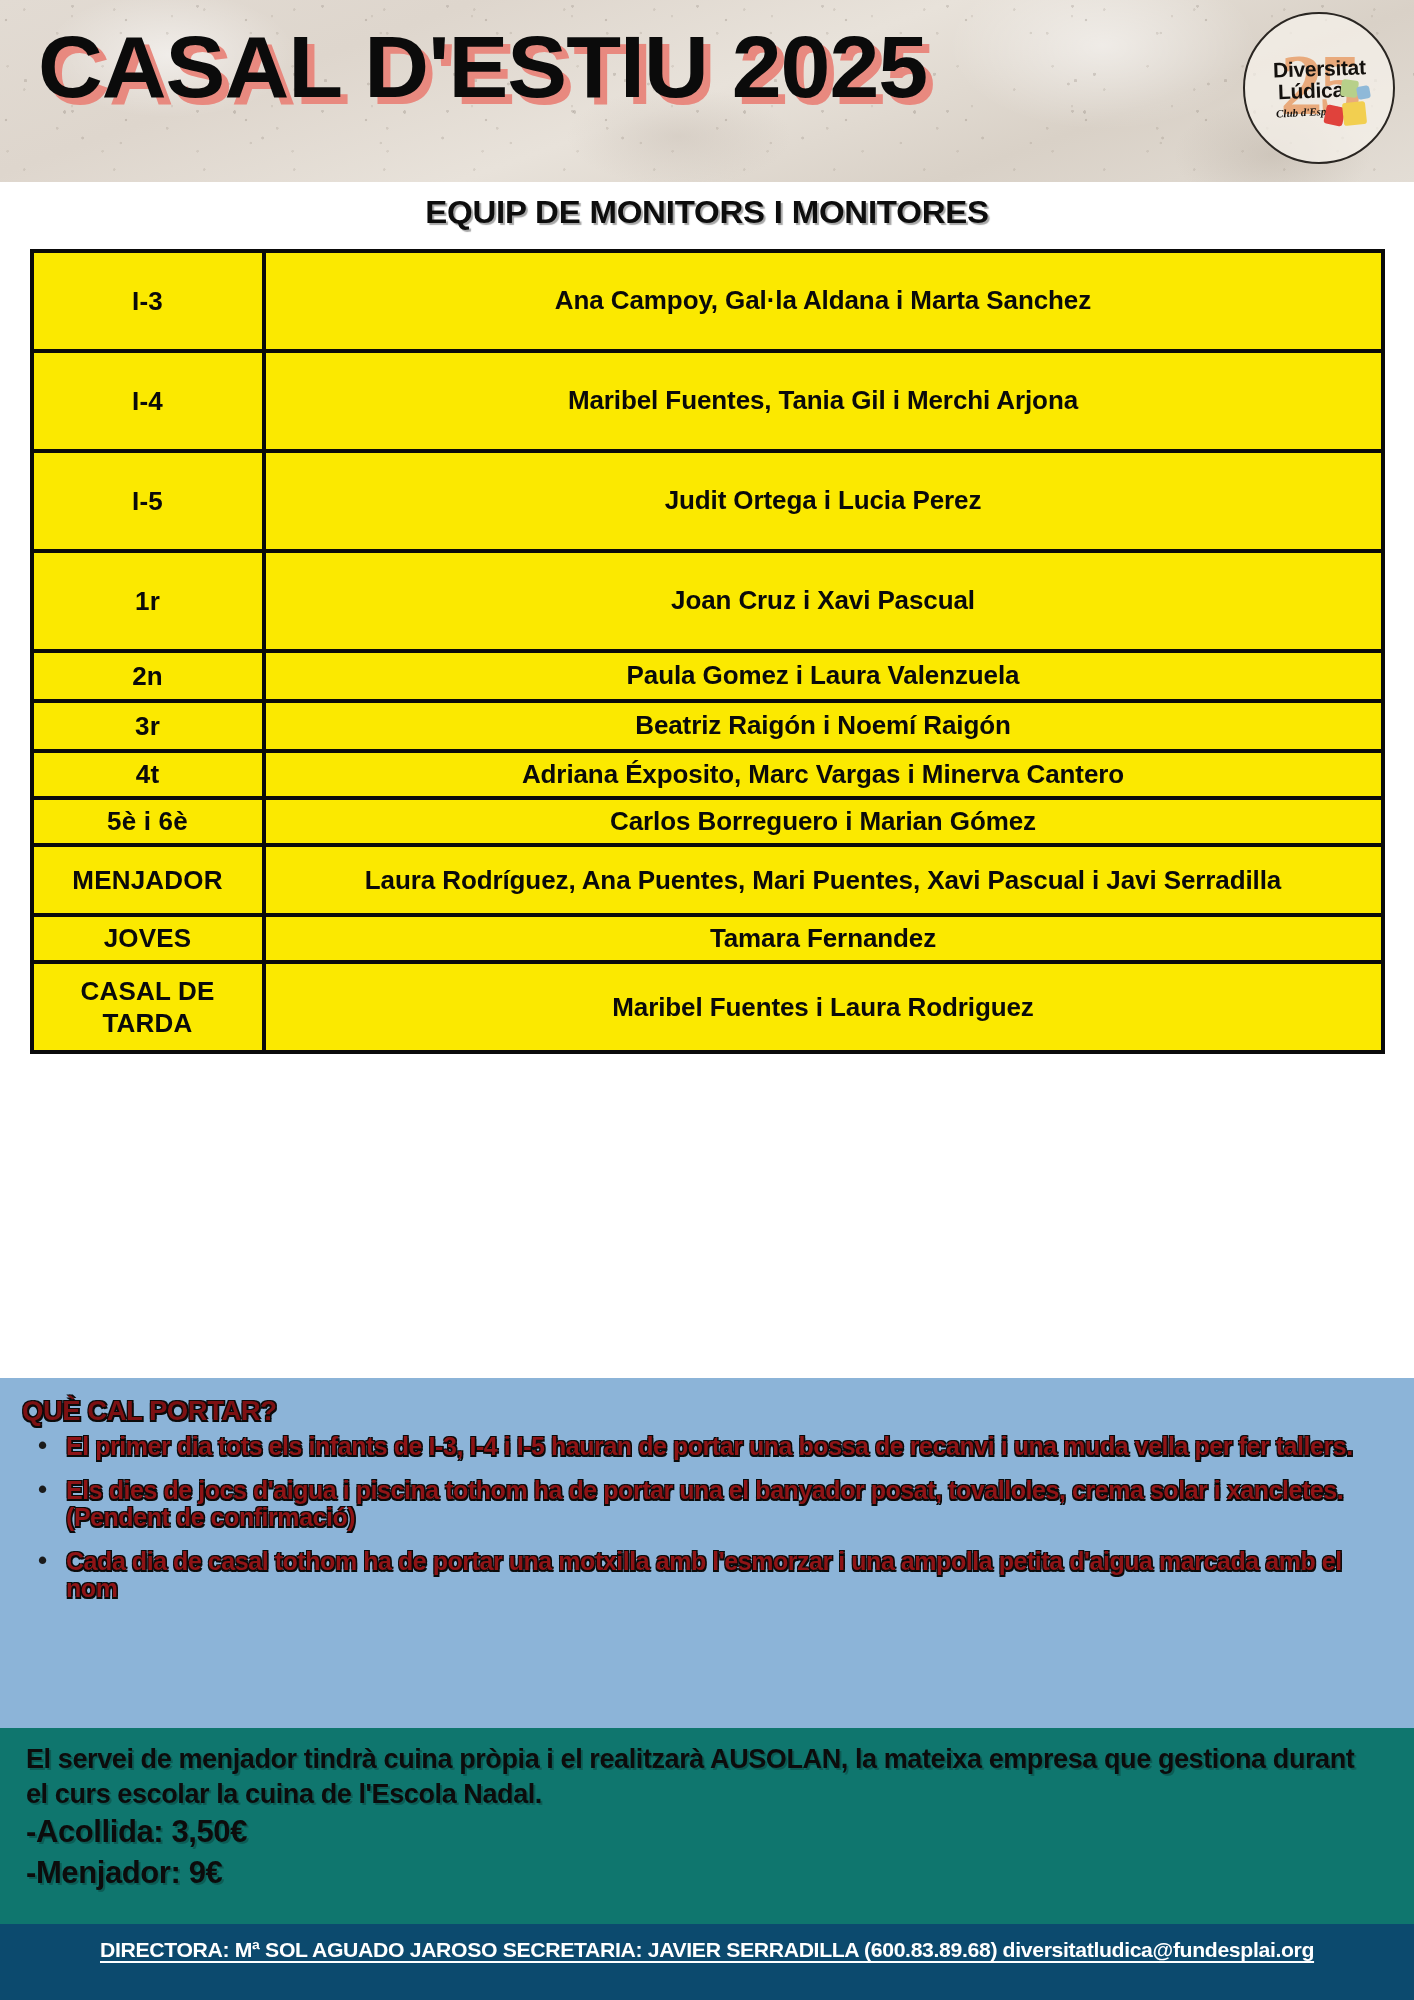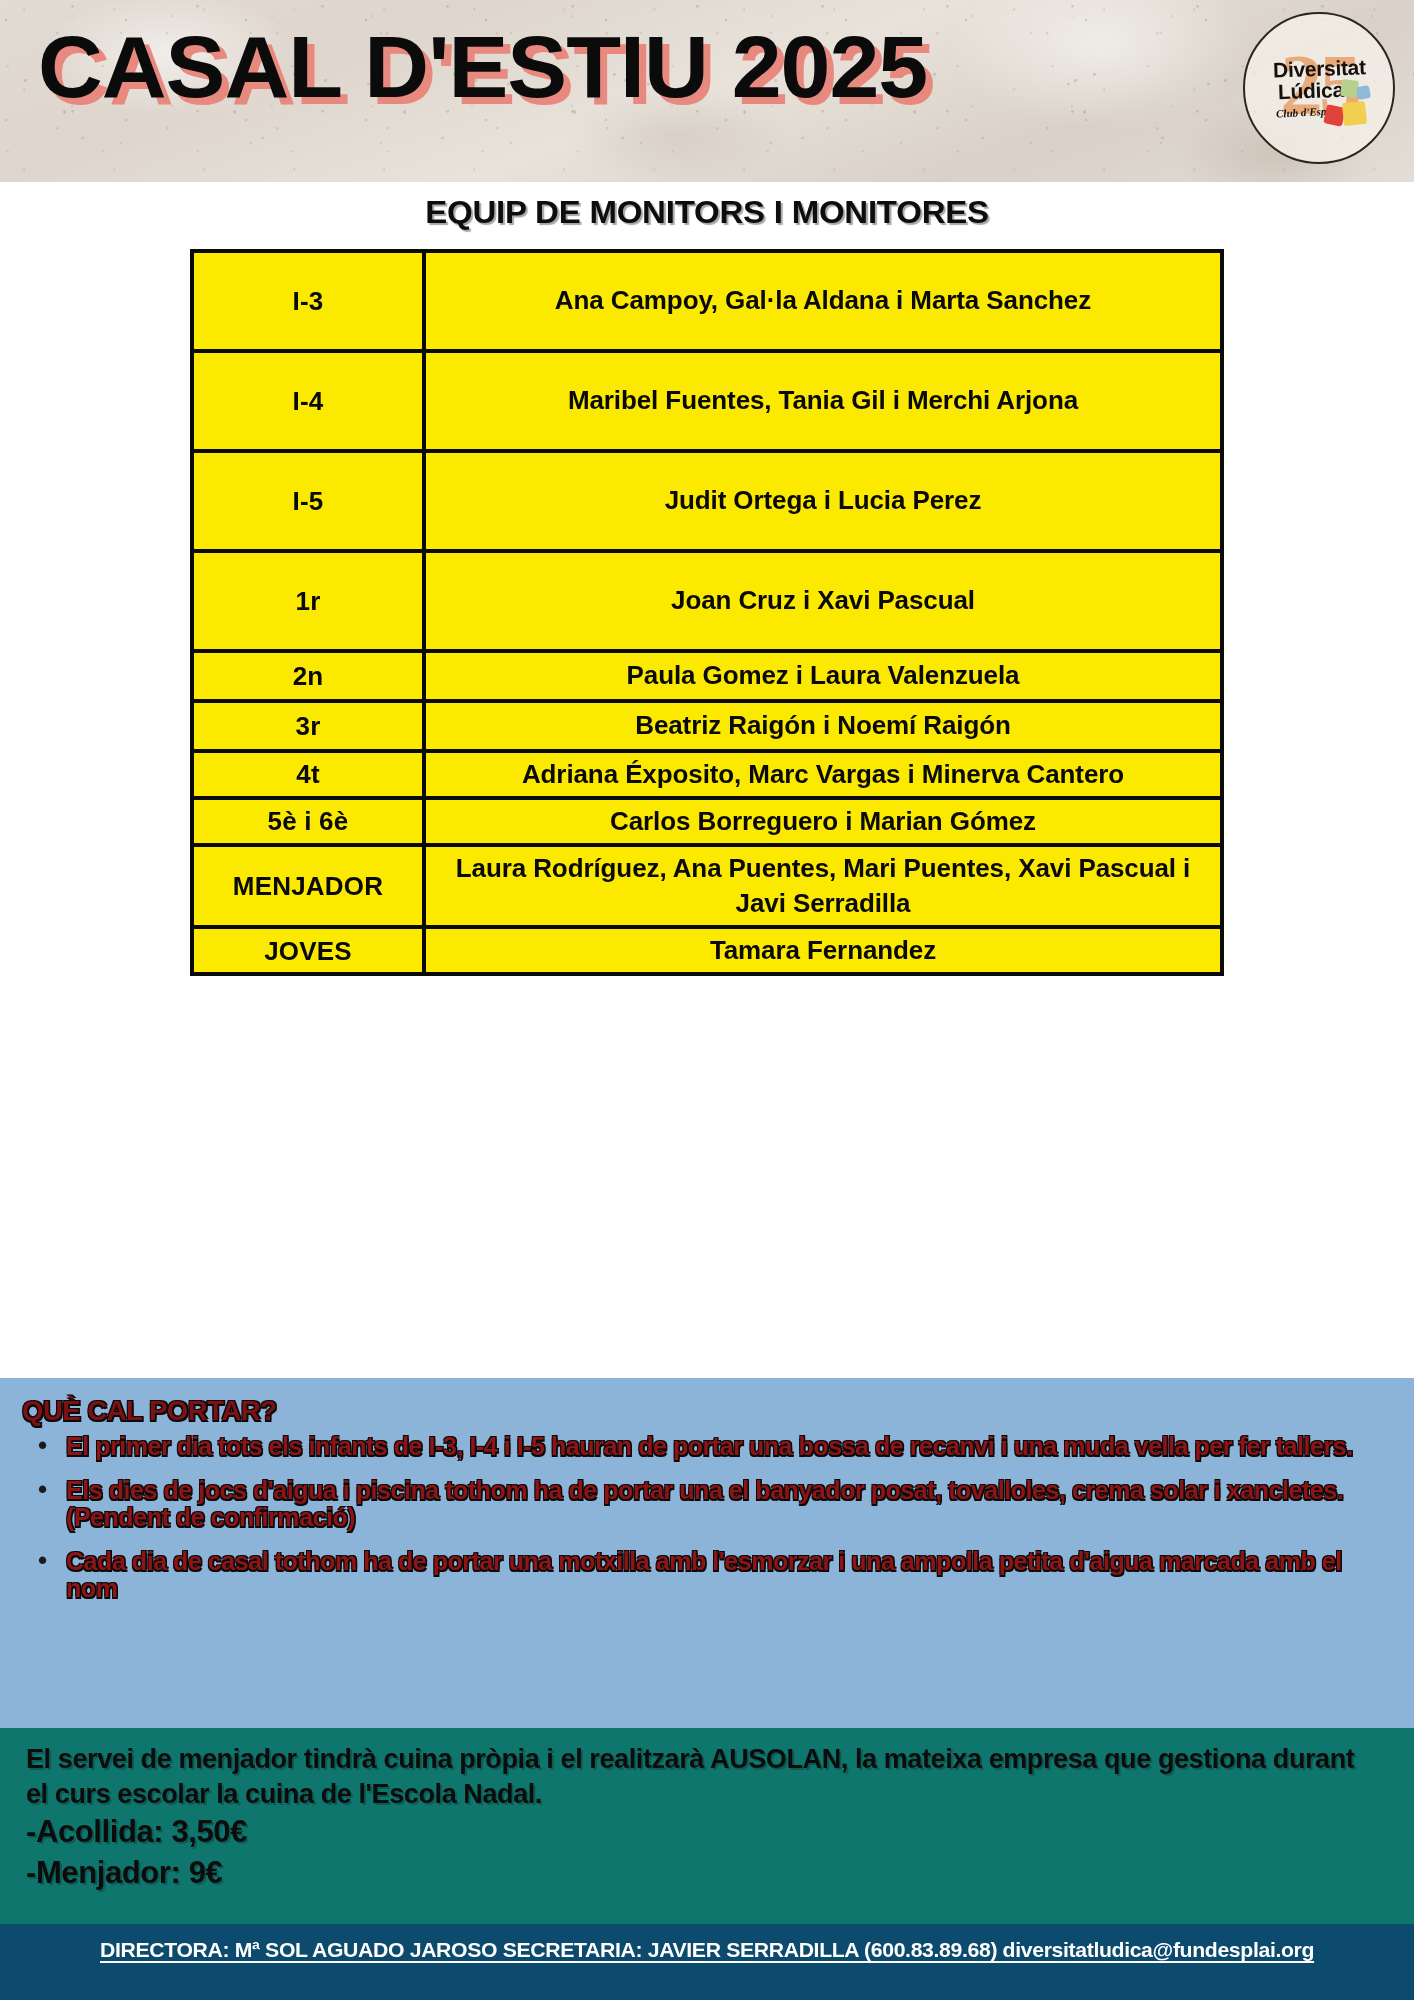--- a/index.html
+++ b/index.html
@@ -155,21 +155,21 @@
     color: #0d0d0d;
     letter-spacing: -.2px;
     padding-top: 12px;
     transform: scaleX(1.03);
     text-shadow: 2px 2px 1px rgba(0,0,0,.35);
   }
 
   
   .monitors-table {
     border-collapse: collapse;
-    width: 1034px;
+    width: 1355px;
     margin: 18px auto 0 auto;
     table-layout: fixed;
   }
   .monitors-table td {
     border: 4px solid #0a0a0a;
     background: #fbe900;
     text-align: center;
     vertical-align: middle;
     color: #0a0a0a;
     font-weight: 900;
@@ -367,20 +367,24 @@
           <td class="col-names">Carlos Borreguero i Marian Gómez</td>
         </tr>
         <tr style="height:70px">
           <td class="col-group">MENJADOR</td>
           <td class="col-names">Laura Rodríguez, Ana Puentes, Mari Puentes, Xavi Pascual i Javi Serradilla</td>
         </tr>
         <tr style="height:46px">
           <td class="col-group">JOVES</td>
           <td class="col-names">Tamara Fernandez</td>
         </tr>
+        <tr style="height:90px">
+          <td class="col-group">CASAL DE TARDA</td>
+          <td class="col-names">Maribel Fuentes i Laura Rodriguez</td>
+        </tr>
       </tbody>
     </table>
   </div>
 
   <div class="blue">
     <div class="blue-title">QUÈ CAL PORTAR?</div>
     <ul>
       <li>El primer dia tots els infants de I-3, I-4 i I-5 hauran de portar una bossa de recanvi i una muda vella per fer tallers.</li>
       <li>Els dies de jocs d'aigua i piscina tothom ha de portar una el banyador posat, tovalloles, crema solar i xancletes. (Pendent de confirmació)</li>
       <li>Cada dia de casal tothom ha de portar una motxilla amb l'esmorzar i una ampolla petita d'aigua marcada amb el nom</li>

